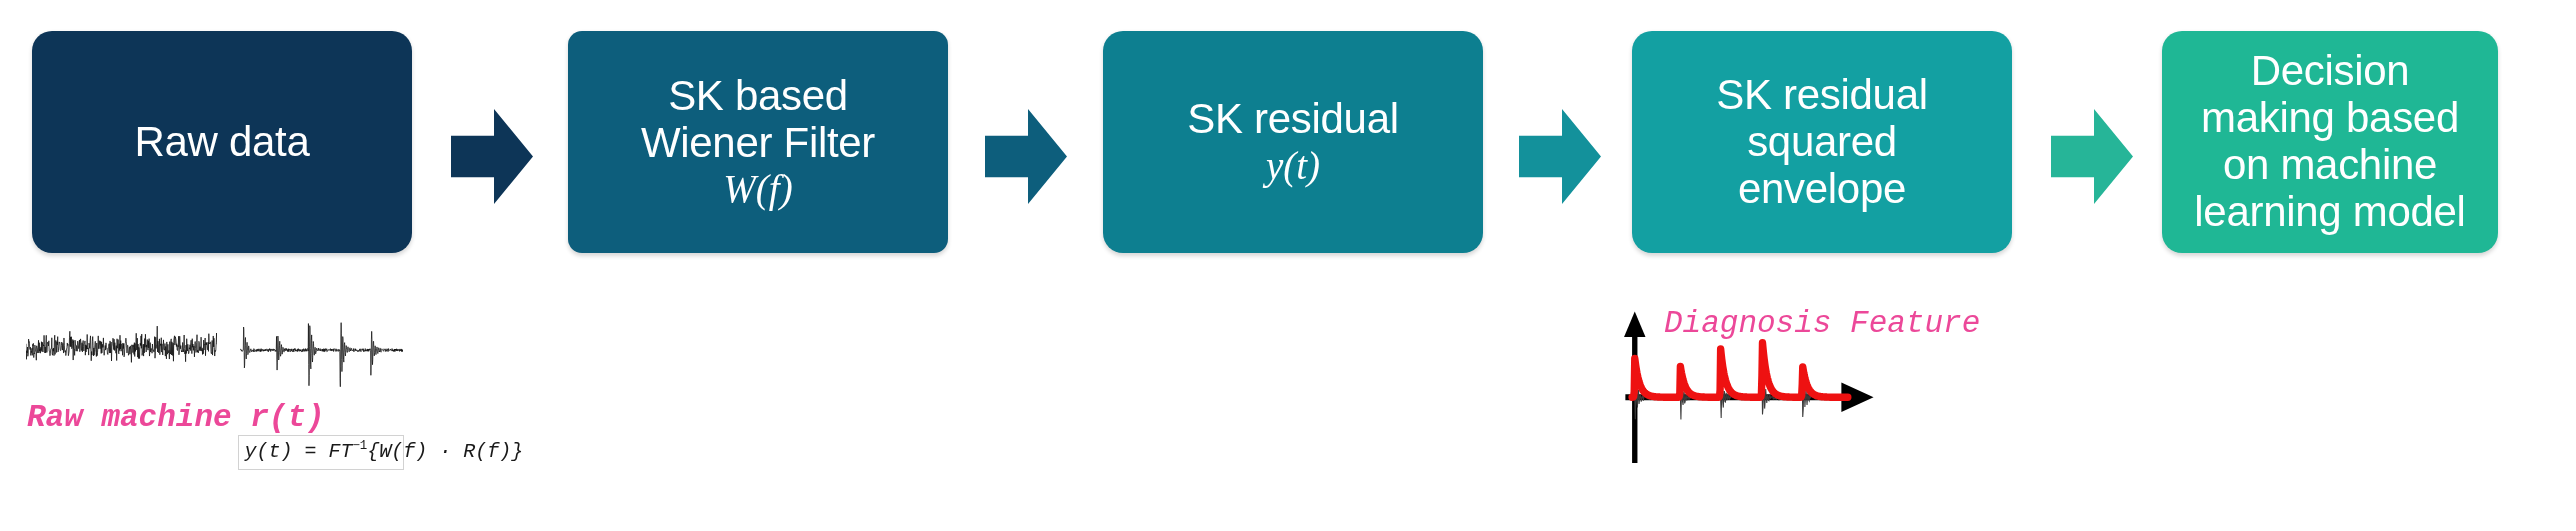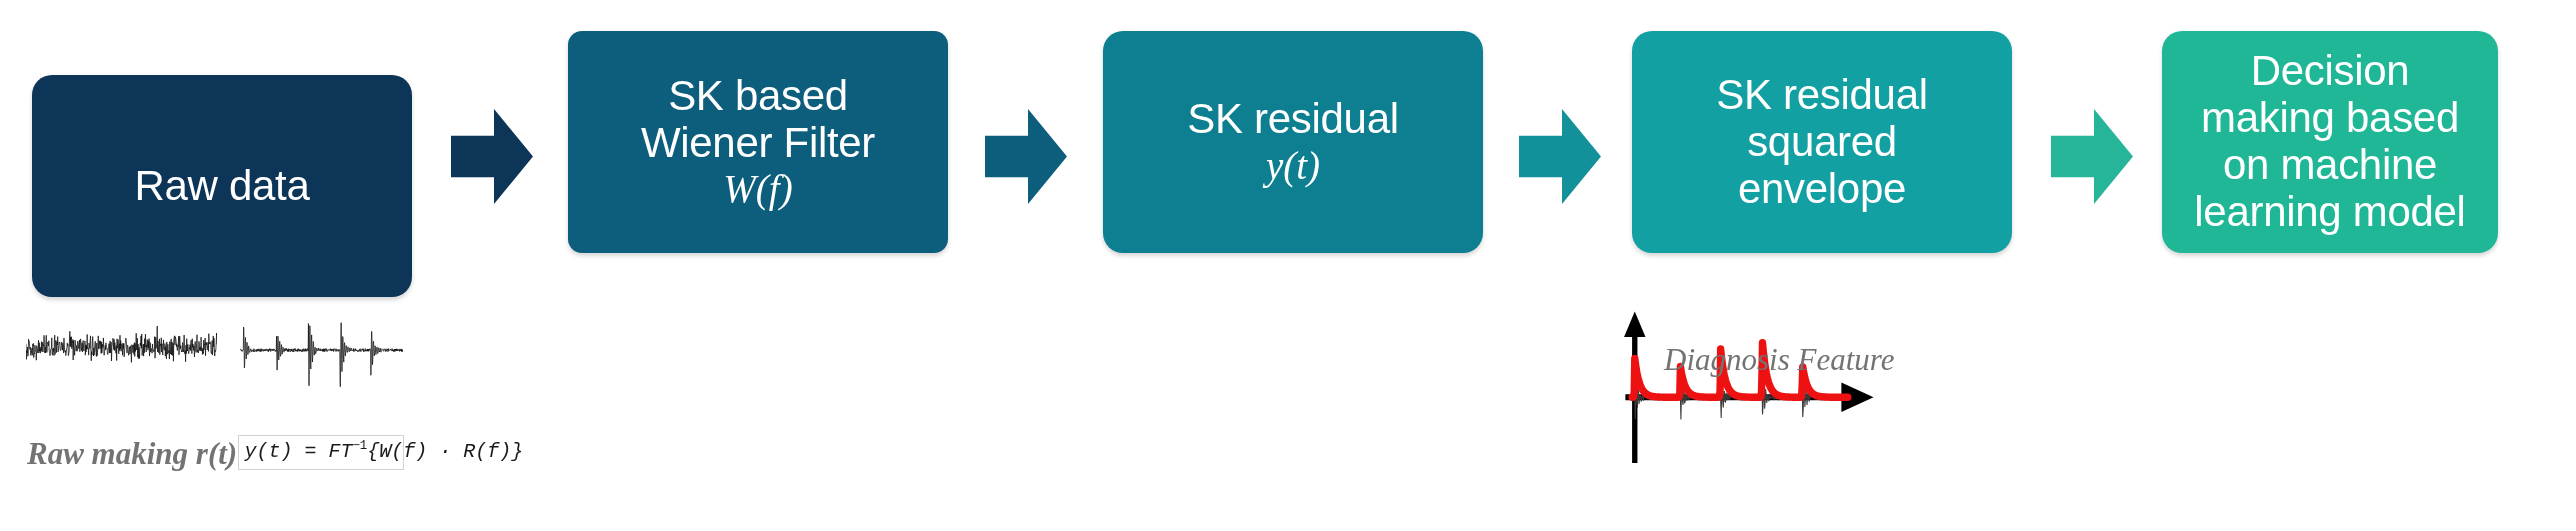--- a/index.html
+++ b/index.html
@@ -76,26 +76,25 @@
     position: absolute;
   }
   .signal-plot svg { display: block; }
 
   #raw-signal-plot { left: 25.5px; top: 312px; width: 191px; height: 71px; }
   #residual-signal-plot { left: 240px; top: 322px; width: 163px; height: 67px; }
   #envelope-plot { left: 1620px; top: 302px; width: 265px; height: 161px; }
 
   .caption {
     position: absolute;
-    font-family: Liberation Serif, serif;
+    font-family: Liberation Mono, monospace;
     font-style: italic;
     font-weight: 700;
-    color: #737373;
+    color: #ec4899;
     white-space: nowrap;
-    margin-top: 36px;
   }
   #raw-signal-caption {
     left: 27px;
     top: 400px;
     font-size: 31px;
   }
   #diagnosis-feature-caption {
     left: 1664px;
     top: 306px;
     font-size: 31px;
@@ -126,21 +125,21 @@
     font-style: normal;
     vertical-align: super;
   }
   .upright { font-style: normal; }
 </style>
 </head>
 <body>
 
 <div id="canvas">
 
-  <div class="stage-box" id="box-0" style="background: rgb(13, 53, 87); color: rgb(255, 255, 255); margin-top: 44px;">
+  <div class="stage-box" id="box-0" style="background: rgb(13, 53, 87); color: rgb(255, 255, 255);">
     <div class="stage-label">Raw data</div>
     <div class="stage-formula"></div>
   </div>
 
   <div class="stage-box" id="box-1" style="background: rgb(13, 94, 124); color: rgb(255, 255, 255);">
     <div class="stage-label">SK based
 Wiener Filter</div>
     <div class="stage-formula">W(f)</div>
   </div>
 
@@ -183,21 +182,21 @@
     <svg viewBox="0 0 122 142" preserveAspectRatio="none" aria-hidden="true">
       <polygon class="arrow-shape" points="0,40 64,40 64,0 122,71 64,142 64,102 0,102" fill="#26b598"></polygon>
     </svg>
   </div>
 
   <div class="signal-plot" id="raw-signal-plot">
     <svg viewBox="0 0 285 105" width="191" height="71" aria-hidden="true">
       <polyline id="raw-trace" fill="none" stroke="#0b0b0b" stroke-width="1.1" points="0.00,46.99 0.55,70.14 1.10,57.31 1.65,60.60 2.20,51.74 2.75,65.59 3.30,62.25 3.85,39.96 4.40,44.80 4.95,43.81 5.50,54.05 6.05,55.59 6.60,52.02 7.15,64.32 7.70,58.30 8.25,59.96 8.80,53.61 9.35,64.24 9.90,47.93 10.45,49.77 11.00,46.28 11.55,67.56 12.10,60.98 12.65,62.12 13.20,48.90 13.75,51.51 14.30,58.51 14.85,59.65 15.40,71.46 15.95,49.95 16.50,53.09 17.05,55.18 17.60,60.79 18.15,51.81 18.70,41.69 19.25,60.61 19.80,45.36 20.35,57.90 20.90,54.96 21.45,60.95 22.00,52.22 22.55,56.91 23.10,43.87 23.65,58.49 24.20,49.19 24.75,44.77 25.30,59.26 25.85,48.34 26.40,50.08 26.95,34.35 27.50,48.22 28.05,60.59 28.60,51.76 29.15,60.50 29.70,44.45 30.25,34.31 30.80,59.64 31.35,59.91 31.90,48.37 32.45,44.28 33.00,46.00 33.55,50.07 34.10,42.52 34.65,57.99 35.20,57.99 35.75,64.73 36.30,61.77 36.85,54.72 37.40,53.94 37.95,54.04 38.50,38.00 39.05,61.97 39.60,64.01 40.15,54.39 40.70,58.05 41.25,53.23 41.80,64.64 42.35,41.55 42.90,34.13 43.45,62.75 44.00,42.53 44.55,41.81 45.10,42.86 45.65,59.92 46.20,44.10 46.75,48.57 47.30,36.27 47.85,59.04 48.40,57.19 48.95,50.71 49.50,44.12 50.05,46.02 50.60,45.33 51.15,56.59 51.70,57.29 52.25,55.89 52.80,49.72 53.35,44.31 53.90,48.33 54.45,56.32 55.00,46.25 55.55,53.92 56.10,60.80 56.65,38.28 57.20,49.89 57.75,58.04 58.30,59.46 58.85,57.09 59.40,64.52 59.95,61.17 60.50,54.74 61.05,53.05 61.60,45.72 62.15,49.40 62.70,47.73 63.25,64.73 63.80,61.59 64.35,57.62 64.90,37.93 65.45,28.26 66.00,50.97 66.55,36.67 67.10,51.52 67.65,36.45 68.20,54.33 68.75,53.05 69.30,46.14 69.85,40.56 70.40,71.21 70.95,42.13 71.50,54.41 72.05,54.71 72.60,64.27 73.15,41.54 73.70,46.10 74.25,50.57 74.80,57.90 75.35,49.64 75.90,50.84 76.45,58.05 77.00,42.95 77.55,43.88 78.10,48.70 78.65,54.24 79.20,51.34 79.75,41.22 80.30,58.75 80.85,49.46 81.40,39.66 81.95,44.66 82.50,57.09 83.05,56.58 83.60,45.47 84.15,59.15 84.70,46.32 85.25,42.05 85.80,50.90 86.35,57.69 86.90,47.84 87.45,47.03 88.00,42.65 88.55,63.94 89.10,48.36 89.65,59.21 90.20,49.60 90.75,55.02 91.30,33.02 91.85,54.68 92.40,53.52 92.95,53.42 93.50,63.84 94.05,45.91 94.60,49.32 95.15,53.84 95.70,41.68 96.25,35.15 96.80,58.34 97.35,72.34 97.90,58.46 98.45,63.77 99.00,43.17 99.55,36.18 100.10,49.78 100.65,65.15 101.20,53.11 101.75,63.94 102.30,55.03 102.85,47.56 103.40,43.21 103.95,55.91 104.50,60.35 105.05,65.92 105.60,45.82 106.15,64.83 106.70,59.91 107.25,53.21 107.80,35.16 108.35,54.34 108.90,49.49 109.45,47.81 110.00,42.40 110.55,54.37 111.10,43.33 111.65,50.01 112.20,61.42 112.75,43.97 113.30,60.58 113.85,47.57 114.40,52.38 114.95,51.96 115.50,38.17 116.05,54.42 116.60,64.09 117.15,58.26 117.70,54.10 118.25,49.45 118.80,56.30 119.35,45.59 119.90,52.89 120.45,53.80 121.00,53.37 121.55,62.21 122.10,62.94 122.65,58.66 123.20,50.66 123.75,46.81 124.30,47.16 124.85,60.77 125.40,42.68 125.95,60.67 126.50,51.68 127.05,44.42 127.60,72.66 128.15,51.65 128.70,48.33 129.25,46.89 129.80,38.61 130.35,45.09 130.90,55.65 131.45,40.12 132.00,56.97 132.55,45.25 133.10,52.10 133.65,52.51 134.20,61.06 134.75,49.69 135.30,71.93 135.85,39.49 136.40,51.68 136.95,53.61 137.50,40.69 138.05,60.01 138.60,61.98 139.15,46.89 139.70,57.06 140.25,34.18 140.80,54.70 141.35,42.20 141.90,58.05 142.45,47.87 143.00,47.09 143.55,49.65 144.10,64.08 144.65,45.78 145.20,54.11 145.75,46.84 146.30,66.47 146.85,64.24 147.40,53.35 147.95,46.04 148.50,45.44 149.05,38.56 149.60,43.76 150.15,50.02 150.70,60.62 151.25,49.24 151.80,49.03 152.35,53.03 152.90,64.09 153.45,61.60 154.00,57.47 154.55,51.43 155.10,62.57 155.65,55.91 156.20,50.07 156.75,57.03 157.30,74.69 157.85,48.50 158.40,50.40 158.95,49.61 159.50,60.17 160.05,48.34 160.60,52.22 161.15,62.85 161.70,45.25 162.25,65.90 162.80,46.49 163.35,58.34 163.90,52.34 164.45,31.24 165.00,56.05 165.55,54.69 166.10,38.52 166.65,66.81 167.20,47.36 167.75,69.01 168.30,52.14 168.85,55.43 169.40,69.01 169.95,52.41 170.50,46.09 171.05,49.55 171.60,35.16 172.15,53.74 172.70,32.46 173.25,64.33 173.80,60.07 174.35,54.33 174.90,47.70 175.45,65.34 176.00,47.61 176.55,60.59 177.10,39.15 177.65,52.09 178.20,32.66 178.75,46.74 179.30,59.24 179.85,48.66 180.40,51.96 180.95,40.55 181.50,51.28 182.05,56.46 182.60,42.41 183.15,53.19 183.70,39.24 184.25,65.29 184.80,58.43 185.35,45.22 185.90,59.21 186.45,54.16 187.00,53.96 187.55,56.26 188.10,61.01 188.65,47.29 189.20,54.60 189.75,57.11 190.30,56.03 190.85,59.37 191.40,57.25 191.95,36.29 192.50,68.43 193.05,58.76 193.60,37.13 194.15,53.96 194.70,49.26 195.25,49.25 195.80,20.58 196.35,59.23 196.90,43.02 197.45,48.35 198.00,60.50 198.55,53.83 199.10,39.59 199.65,63.28 200.20,54.90 200.75,46.98 201.30,49.56 201.85,37.91 202.40,59.34 202.95,47.08 203.50,57.06 204.05,63.66 204.60,50.56 205.15,41.10 205.70,55.18 206.25,54.83 206.80,56.52 207.35,46.59 207.90,65.33 208.45,50.95 209.00,58.36 209.55,69.43 210.10,44.19 210.65,60.59 211.20,62.47 211.75,47.70 212.30,60.53 212.85,58.50 213.40,56.80 213.95,69.73 214.50,43.77 215.05,56.01 215.60,62.32 216.15,42.37 216.70,39.62 217.25,63.64 217.80,44.07 218.35,51.78 218.90,64.49 219.45,45.97 220.00,72.98 220.55,41.48 221.10,37.77 221.65,35.05 222.20,48.82 222.75,36.39 223.30,38.73 223.85,41.39 224.40,50.97 224.95,46.90 225.50,56.00 226.05,57.00 226.60,49.19 227.15,51.50 227.70,35.69 228.25,63.40 228.80,54.82 229.35,35.64 229.90,46.15 230.45,54.33 231.00,49.59 231.55,55.54 232.10,59.16 232.65,57.26 233.20,59.06 233.75,44.97 234.30,54.18 234.85,59.16 235.40,51.89 235.95,33.86 236.50,54.07 237.05,62.07 237.60,56.82 238.15,73.70 238.70,48.94 239.25,61.45 239.80,39.41 240.35,52.16 240.90,57.73 241.45,47.72 242.00,55.29 242.55,61.79 243.10,60.88 243.65,52.86 244.20,54.57 244.75,48.35 245.30,57.11 245.85,45.02 246.40,41.59 246.95,49.40 247.50,61.63 248.05,39.35 248.60,52.17 249.15,47.37 249.70,56.80 250.25,50.38 250.80,50.35 251.35,66.52 251.90,48.79 252.45,43.55 253.00,54.17 253.55,59.87 254.10,58.89 254.65,45.13 255.20,33.42 255.75,59.64 256.30,56.51 256.85,59.64 257.40,60.52 257.95,43.29 258.50,44.87 259.05,57.16 259.60,51.56 260.15,51.48 260.70,57.42 261.25,37.08 261.80,53.86 262.35,57.87 262.90,53.08 263.45,62.92 264.00,55.60 264.55,61.85 265.10,41.38 265.65,56.28 266.20,48.05 266.75,48.85 267.30,38.34 267.85,64.77 268.40,45.06 268.95,48.56 269.50,45.16 270.05,49.14 270.60,55.89 271.15,53.61 271.70,44.50 272.25,58.30 272.80,31.90 273.35,46.76 273.90,45.83 274.45,46.94 275.00,44.14 275.55,44.66 276.10,59.92 276.65,61.84 277.20,58.38 277.75,42.01 278.30,63.84 278.85,55.80 279.40,35.29 279.95,51.54 280.50,38.72 281.05,52.37 281.60,65.25 282.15,56.64 282.70,58.51 283.25,56.38 283.80,45.30 284.35,30.92 284.90,47.71"></polyline>
     </svg>
   </div>
-  <div class="caption" id="raw-signal-caption">Raw making r(t)</div>
+  <div class="caption" id="raw-signal-caption">Raw machine r(t)</div>
 
   <div class="signal-plot" id="residual-signal-plot">
     <svg viewBox="0 0 243 100" width="163" height="67" aria-hidden="true">
       <polyline id="residual-trace" fill="none" stroke="#0b0b0b" stroke-width="1.1" points="0.00,40.03 0.40,41.24 0.80,41.04 1.20,40.75 1.60,40.97 2.00,43.41 2.40,42.08 2.80,42.64 3.20,43.88 3.60,43.29 4.00,43.10 4.40,41.15 4.80,41.30 5.20,7.52 5.60,11.10 6.00,40.34 6.40,68.48 6.80,64.50 7.20,45.61 7.60,26.50 8.00,23.15 8.40,35.42 8.80,50.98 9.20,55.18 9.60,47.39 10.00,35.69 10.40,30.28 10.80,37.00 11.20,41.97 11.60,48.79 12.00,47.59 12.40,43.11 12.80,35.64 13.20,38.27 13.60,42.33 14.00,44.07 14.40,45.62 14.80,44.86 15.20,41.85 15.60,40.83 16.00,40.04 16.40,42.80 16.80,43.48 17.20,44.46 17.60,41.45 18.00,42.05 18.40,42.67 18.80,42.59 19.20,43.97 19.60,42.17 20.00,44.26 20.40,39.81 20.80,40.77 21.20,40.60 21.60,44.49 22.00,43.99 22.40,43.54 22.80,43.31 23.20,43.16 23.60,41.38 24.00,44.23 24.40,43.91 24.80,40.96 25.20,43.46 25.60,43.38 26.00,40.98 26.40,40.33 26.80,43.61 27.20,40.06 27.60,41.20 28.00,43.19 28.40,43.59 28.80,42.25 29.20,41.22 29.60,40.05 30.00,44.23 30.40,41.36 30.80,44.08 31.20,43.50 31.60,39.85 32.00,42.46 32.40,43.69 32.80,42.01 33.20,41.58 33.60,40.80 34.00,42.69 34.40,41.48 34.80,43.64 35.20,41.76 35.60,41.70 36.00,41.15 36.40,43.37 36.80,41.81 37.20,41.33 37.60,42.95 38.00,40.71 38.40,41.71 38.80,43.11 39.20,41.11 39.60,40.35 40.00,40.09 40.40,41.50 40.80,42.20 41.20,43.70 41.60,40.53 42.00,40.72 42.40,44.37 42.80,42.01 43.20,41.21 43.60,42.50 44.00,39.70 44.40,41.65 44.80,40.20 45.20,41.07 45.60,44.06 46.00,41.71 46.40,40.19 46.80,41.74 47.20,42.12 47.60,42.68 48.00,40.87 48.40,42.52 48.80,41.98 49.20,40.00 49.60,40.28 50.00,42.72 50.40,42.81 50.80,41.01 51.20,40.38 51.60,41.60 52.00,41.84 52.40,43.72 52.80,43.10 53.20,42.20 53.60,44.11 54.00,39.69 54.40,21.50 54.80,55.46 55.20,71.76 55.60,59.93 56.00,37.33 56.40,20.94 56.80,25.31 57.20,41.92 57.60,56.73 58.00,54.64 58.40,45.77 58.80,34.77 59.20,28.70 59.60,38.24 60.00,47.68 60.40,51.11 60.80,48.93 61.20,39.71 61.60,33.71 62.00,36.32 62.40,42.52 62.80,48.03 63.20,45.00 63.60,41.58 64.00,37.77 64.40,39.07 64.80,43.40 65.20,44.12 65.60,44.97 66.00,43.50 66.40,40.57 66.80,42.21 67.20,39.15 67.60,42.46 68.00,43.13 68.40,42.08 68.80,39.63 69.20,39.64 69.60,42.41 70.00,40.06 70.40,40.45 70.80,44.08 71.20,41.81 71.60,43.57 72.00,43.47 72.40,39.90 72.80,44.58 73.20,41.19 73.60,41.85 74.00,40.98 74.40,40.21 74.80,42.90 75.20,44.36 75.60,43.70 76.00,40.31 76.40,41.96 76.80,43.12 77.20,40.02 77.60,40.27 78.00,44.21 78.40,43.41 78.80,42.92 79.20,44.34 79.60,40.21 80.00,42.88 80.40,44.32 80.80,40.48 81.20,39.63 81.60,41.80 82.00,40.63 82.40,39.74 82.80,43.47 83.20,42.15 83.60,43.45 84.00,42.47 84.40,41.52 84.80,43.00 85.20,44.05 85.60,40.59 86.00,43.83 86.40,43.44 86.80,39.73 87.20,42.22 87.60,40.87 88.00,42.99 88.40,43.78 88.80,41.02 89.20,41.61 89.60,43.19 90.00,41.98 90.40,43.33 90.80,40.85 91.20,44.33 91.60,44.26 92.00,43.10 92.40,43.32 92.80,44.04 93.20,40.88 93.60,44.05 94.00,41.47 94.40,41.47 94.80,39.84 95.20,43.65 95.60,42.47 96.00,41.08 96.40,42.92 96.80,44.05 97.20,40.01 97.60,39.63 98.00,43.05 98.40,40.41 98.80,42.56 99.20,41.82 99.60,43.78 100.00,40.53 100.40,39.62 100.80,40.44 101.20,41.20 101.60,43.29 102.00,2.32 102.40,63.13 102.80,95.11 103.20,79.57 103.60,37.15 104.00,5.50 104.40,8.76 104.80,39.22 105.20,63.98 105.60,70.05 106.00,47.07 106.40,27.38 106.80,19.26 107.20,32.34 107.60,49.81 108.00,59.75 108.40,52.95 108.80,39.53 109.20,29.03 109.60,32.16 110.00,40.68 110.40,47.55 110.80,49.54 111.20,43.38 111.60,39.20 112.00,37.69 112.40,42.74 112.80,47.49 113.20,45.59 113.60,44.77 114.00,39.61 114.40,40.63 114.80,39.54 115.20,40.89 115.60,43.04 116.00,42.45 116.40,42.07 116.80,42.11 117.20,38.81 117.60,41.96 118.00,43.00 118.40,41.76 118.80,40.93 119.20,40.11 119.60,39.83 120.00,43.18 120.40,41.20 120.80,41.17 121.20,40.92 121.60,42.50 122.00,42.55 122.40,43.71 122.80,40.28 123.20,43.04 123.60,41.25 124.00,43.98 124.40,43.41 124.80,39.82 125.20,43.74 125.60,44.35 126.00,40.46 126.40,44.04 126.80,43.78 127.20,39.62 127.60,41.71 128.00,42.71 128.40,42.31 128.80,41.87 129.20,39.88 129.60,44.40 130.00,44.04 130.40,42.54 130.80,41.55 131.20,41.06 131.60,41.08 132.00,42.31 132.40,42.21 132.80,42.43 133.20,42.38 133.60,41.57 134.00,40.39 134.40,40.87 134.80,39.75 135.20,42.98 135.60,42.11 136.00,41.58 136.40,40.48 136.80,43.36 137.20,40.42 137.60,41.98 138.00,42.21 138.40,42.62 138.80,40.07 139.20,40.33 139.60,44.12 140.00,41.43 140.40,39.94 140.80,40.60 141.20,40.06 141.60,40.59 142.00,42.84 142.40,43.27 142.80,43.91 143.20,39.96 143.60,42.25 144.00,43.57 144.40,42.07 144.80,40.94 145.20,41.85 145.60,42.53 146.00,41.97 146.40,44.03 146.80,43.02 147.20,40.81 147.60,40.35 148.00,41.69 148.40,42.95 148.80,42.15 149.20,84.10 149.60,96.61 150.00,65.82 150.40,17.97 150.80,1.00 151.20,16.62 151.60,56.12 152.00,74.04 152.40,64.55 152.80,37.37 153.20,21.74 153.60,25.26 154.00,41.74 154.40,55.98 154.80,59.87 155.20,45.32 155.60,33.81 156.00,30.78 156.40,38.90 156.80,47.27 157.20,50.64 157.60,45.18 158.00,38.13 158.40,35.17 158.80,38.40 159.20,41.20 159.60,45.31 160.00,45.37 160.40,42.79 160.80,37.17 161.20,37.08 161.60,40.93 162.00,42.47 162.40,43.31 162.80,44.54 163.20,43.06 163.60,39.02 164.00,38.44 164.40,40.71 164.80,43.27 165.20,41.01 165.60,41.38 166.00,39.56 166.40,39.17 166.80,42.99 167.20,42.54 167.60,42.17 168.00,43.06 168.40,42.59 168.80,42.98 169.20,39.64 169.60,43.86 170.00,44.52 170.40,43.48 170.80,42.76 171.20,40.87 171.60,39.70 172.00,42.46 172.40,40.24 172.80,42.35 173.20,43.35 173.60,41.72 174.00,41.82 174.40,42.04 174.80,41.86 175.20,44.20 175.60,43.26 176.00,42.44 176.40,42.69 176.80,42.55 177.20,44.38 177.60,42.85 178.00,41.58 178.40,40.69 178.80,43.19 179.20,39.96 179.60,41.18 180.00,42.41 180.40,44.40 180.80,41.57 181.20,41.02 181.60,40.16 182.00,39.80 182.40,39.98 182.80,42.37 183.20,40.94 183.60,41.47 184.00,39.91 184.40,44.36 184.80,41.93 185.20,42.76 185.60,43.79 186.00,42.43 186.40,41.68 186.80,39.66 187.20,43.59 187.60,41.68 188.00,42.90 188.40,42.75 188.80,42.64 189.20,41.13 189.60,43.81 190.00,40.22 190.40,43.20 190.80,42.59 191.20,43.51 191.60,40.36 192.00,43.64 192.40,43.59 192.80,41.99 193.20,40.23 193.60,41.58 194.00,39.81 194.40,41.52 194.80,42.14 195.20,79.54 195.60,61.29 196.00,26.34 196.40,13.98 196.80,24.89 197.20,46.23 197.60,63.72 198.00,56.36 198.40,40.30 198.80,29.45 199.20,28.64 199.60,37.85 200.00,49.90 200.40,50.64 200.80,45.80 201.20,38.88 201.60,35.52 202.00,39.07 202.40,46.19 202.80,48.71 203.20,44.52 203.60,42.12 204.00,39.34 204.40,37.23 204.80,43.74 205.20,44.83 205.60,47.11 206.00,42.10 206.40,39.36 206.80,38.42 207.20,41.96 207.60,44.79 208.00,43.19 208.40,44.34 208.80,39.18 209.20,39.21 209.60,42.52 210.00,44.27 210.40,45.08 210.80,40.56 211.20,40.18 211.60,40.29 212.00,40.24 212.40,41.09 212.80,41.54 213.20,41.70 213.60,43.29 214.00,43.70 214.40,42.30 214.80,39.96 215.20,41.10 215.60,41.15 216.00,41.56 216.40,41.43 216.80,43.90 217.20,42.90 217.60,40.01 218.00,43.90 218.40,42.99 218.80,42.15 219.20,43.03 219.60,40.01 220.00,42.08 220.40,42.86 220.80,44.33 221.20,43.01 221.60,39.66 222.00,42.65 222.40,42.73 222.80,42.53 223.20,41.83 223.60,41.36 224.00,41.85 224.40,41.53 224.80,40.26 225.20,42.67 225.60,42.64 226.00,42.92 226.40,41.87 226.80,39.63 227.20,40.32 227.60,43.20 228.00,41.95 228.40,43.64 228.80,41.95 229.20,42.08 229.60,44.24 230.00,40.71 230.40,42.79 230.80,40.30 231.20,44.17 231.60,40.43 232.00,42.11 232.40,40.36 232.80,42.33 233.20,42.81 233.60,39.95 234.00,43.19 234.40,40.38 234.80,41.42 235.20,43.35 235.60,42.53 236.00,41.30 236.40,42.34 236.80,41.98 237.20,40.28 237.60,40.49 238.00,43.88 238.40,41.93 238.80,42.92 239.20,40.79 239.60,41.73 240.00,43.35 240.40,40.18 240.80,40.77 241.20,44.12 241.60,40.66 242.00,44.03 242.40,42.14 242.80,43.92"></polyline>
     </svg>
   </div>
 
   <div class="formula-box">
     <span class="formula-text">y(t)&nbsp;=&nbsp;<span class="upright" style="font-style:italic;">FT</span><sup>−1</sup>{W(<i>f</i>)&nbsp;·&nbsp;R(<i>f</i>)}</span>
   </div>

